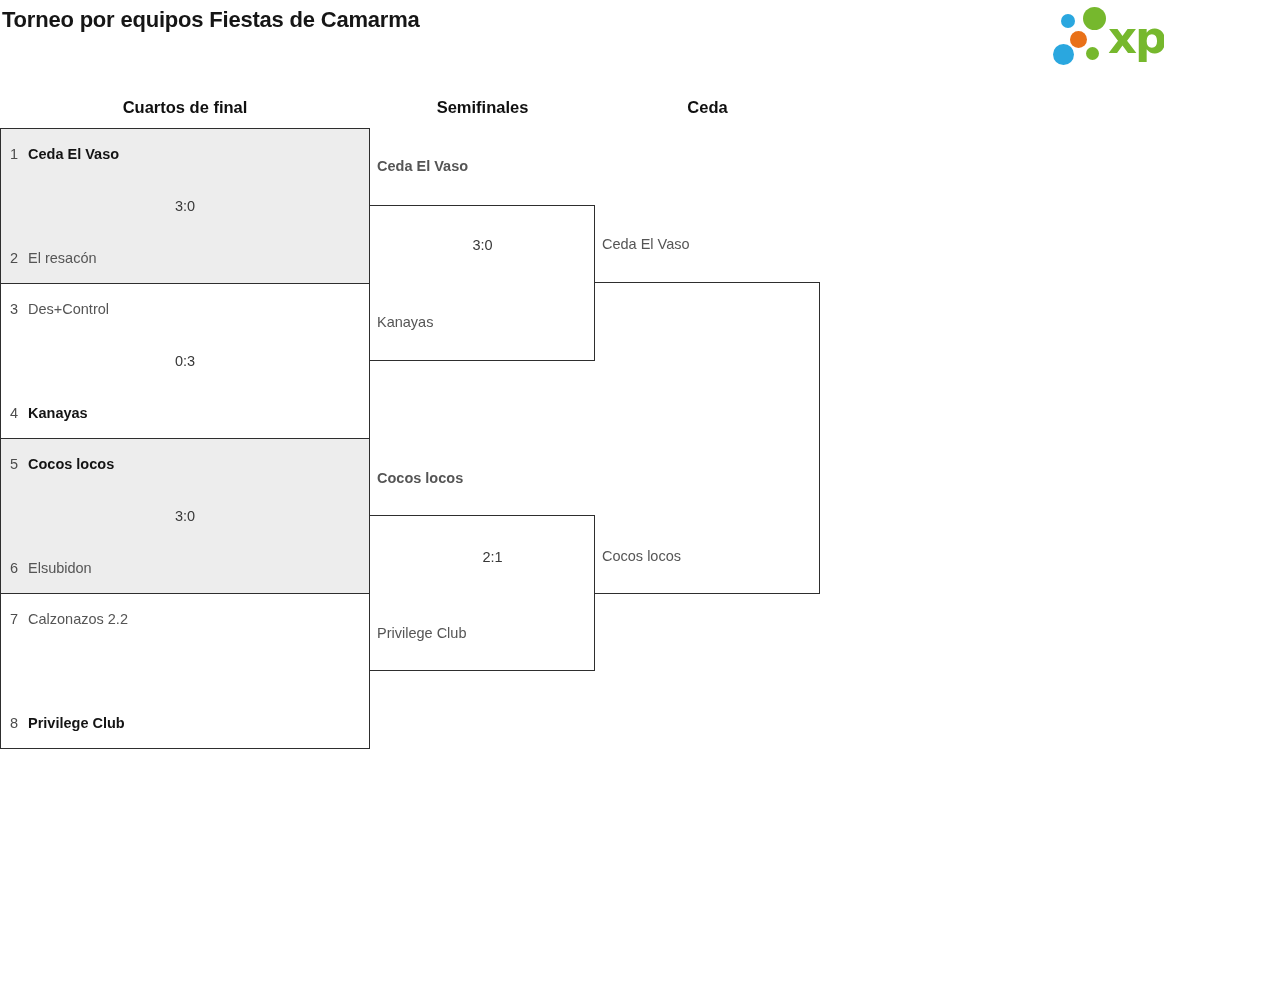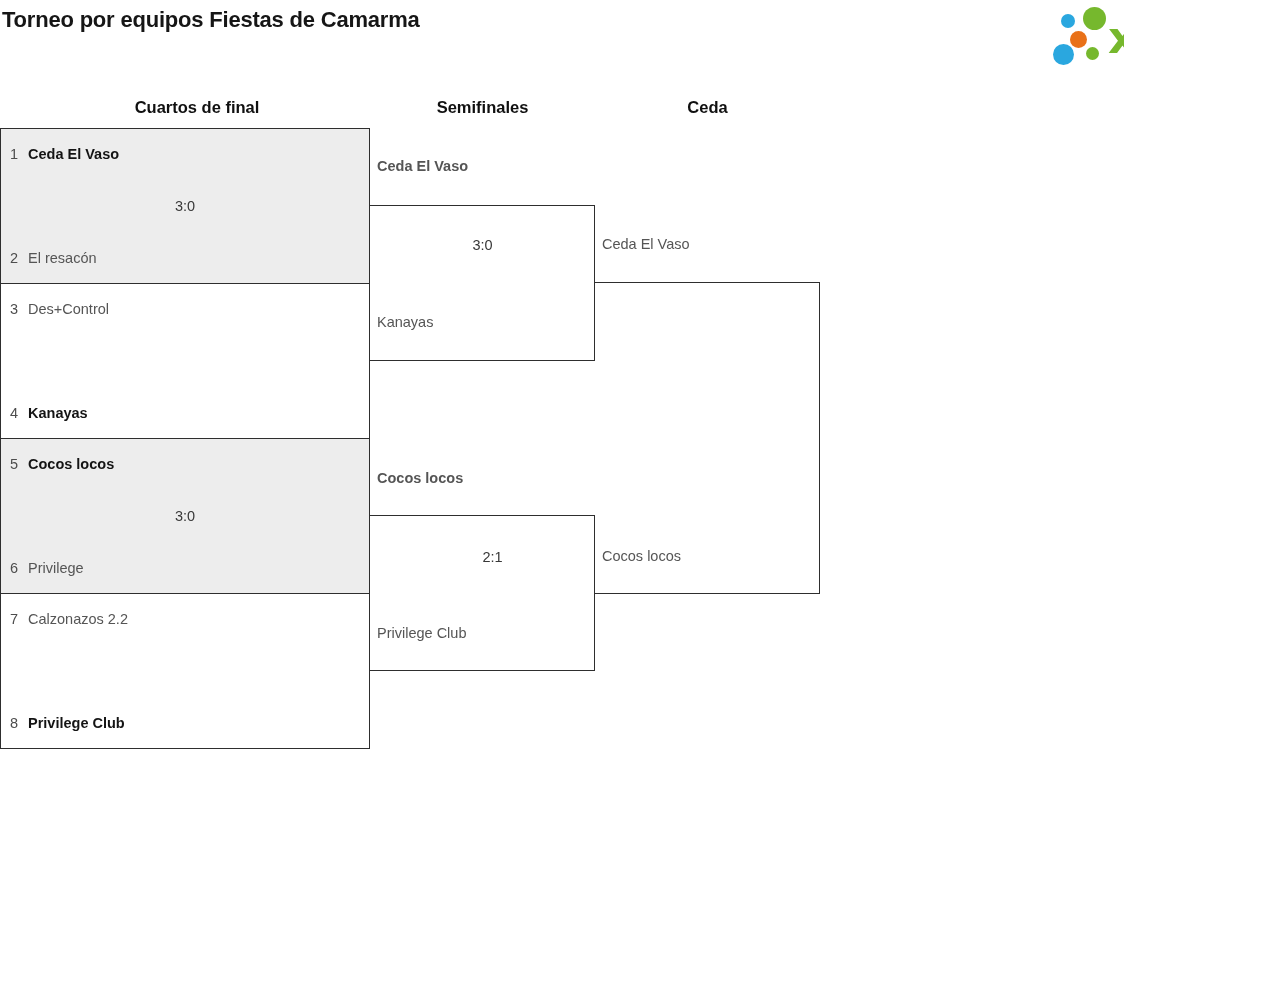--- a/index.html
+++ b/index.html
@@ -1,33 +1,33 @@
 <!DOCTYPE html>
 <html><head>
 <meta charset="utf-8">
 <style>
   html,body{margin:0;padding:0;background:#fff;}
   .page{position:relative;width:1124px;height:982px;background:#ffffff;overflow:hidden;
-        font-family:"Liberation Sans",sans-serif;color:#161616;}
+        font-family:"Liberation Sans",sans-serif;color:#161616;padding-left:40px;}
   .title-block{position:absolute;left:2px;top:3px;font-size:22px;font-weight:700;
         line-height:33px;letter-spacing:-0.2px;color:#161616;}
   
   .logo{position:absolute;left:1046px;top:4px;width:234px;height:72px;cursor:pointer;}
   .dot{position:absolute;border-radius:50%;}
   .dot.d-blue-sm{left:15px;top:10px;width:14px;height:14px;}
   .dot.d-green-lg{left:37px;top:3px;width:23px;height:23px;}
   .dot.d-orange{left:24px;top:27px;width:17px;height:17px;}
   .dot.d-blue-lg{left:7px;top:40px;width:21px;height:21px;}
   .dot.d-green-sm{left:40px;top:43px;width:13px;height:13px;}
   .wordmark{position:absolute;left:62px;top:8px;font-family:"DejaVu Sans",sans-serif;
         font-size:45px;font-weight:800;letter-spacing:-2px;line-height:52px;}
   
   .round-header{position:absolute;top:98px;font-size:16.5px;font-weight:700;
         color:#101010;text-align:center;}
-  .rh-qf{left:0;width:370px;margin-left:12px;}
+  .rh-qf{left:0;width:370px;}
   .rh-sf{left:370px;width:225px;}
   .rh-f{left:595px;width:225px;}
   
   .qf-box{position:absolute;left:0;width:370px;height:156px;border:1.5px solid #2e2e2e;
         box-sizing:border-box;background:#ffffff;}
   .qf-box.shaded{background:#ededed;}
   .team-row{position:absolute;left:9px;right:8px;display:flex;align-items:baseline;
         font-size:14.5px;color:#555555;}
   .team-row .seed{width:11px;flex:0 0 11px;margin-right:7px;color:#4d4d4d;}
   .team-row.t-top{top:17px;}
@@ -79,35 +79,36 @@
       <span class="seed">2</span>
       <span class="tname">El resacón</span>
     </div>
   </div>
 
   <div class="qf-box" style="top:283px">
     <div class="team-row t-top">
       <span class="seed">3</span>
       <span class="tname">Des+Control</span>
     </div>
+    <div class="score">0:3</div>
     <div class="team-row t-bottom">
       <span class="seed">4</span>
       <span class="tname winner">Kanayas</span>
     </div>
   </div>
 
   <div class="qf-box shaded" style="top:438px">
     <div class="team-row t-top">
       <span class="seed">5</span>
       <span class="tname winner">Cocos locos</span>
     </div>
     <div class="score">3:0</div>
     <div class="team-row t-bottom">
       <span class="seed">6</span>
-      <span class="tname">Privilege</span>
+      <span class="tname">Elsubidon</span>
     </div>
   </div>
 
   <div class="qf-box" style="top:593px">
     <div class="team-row t-top">
       <span class="seed">7</span>
       <span class="tname">Calzonazos 2.2</span>
     </div>
     <div class="team-row t-bottom">
       <span class="seed">8</span>

